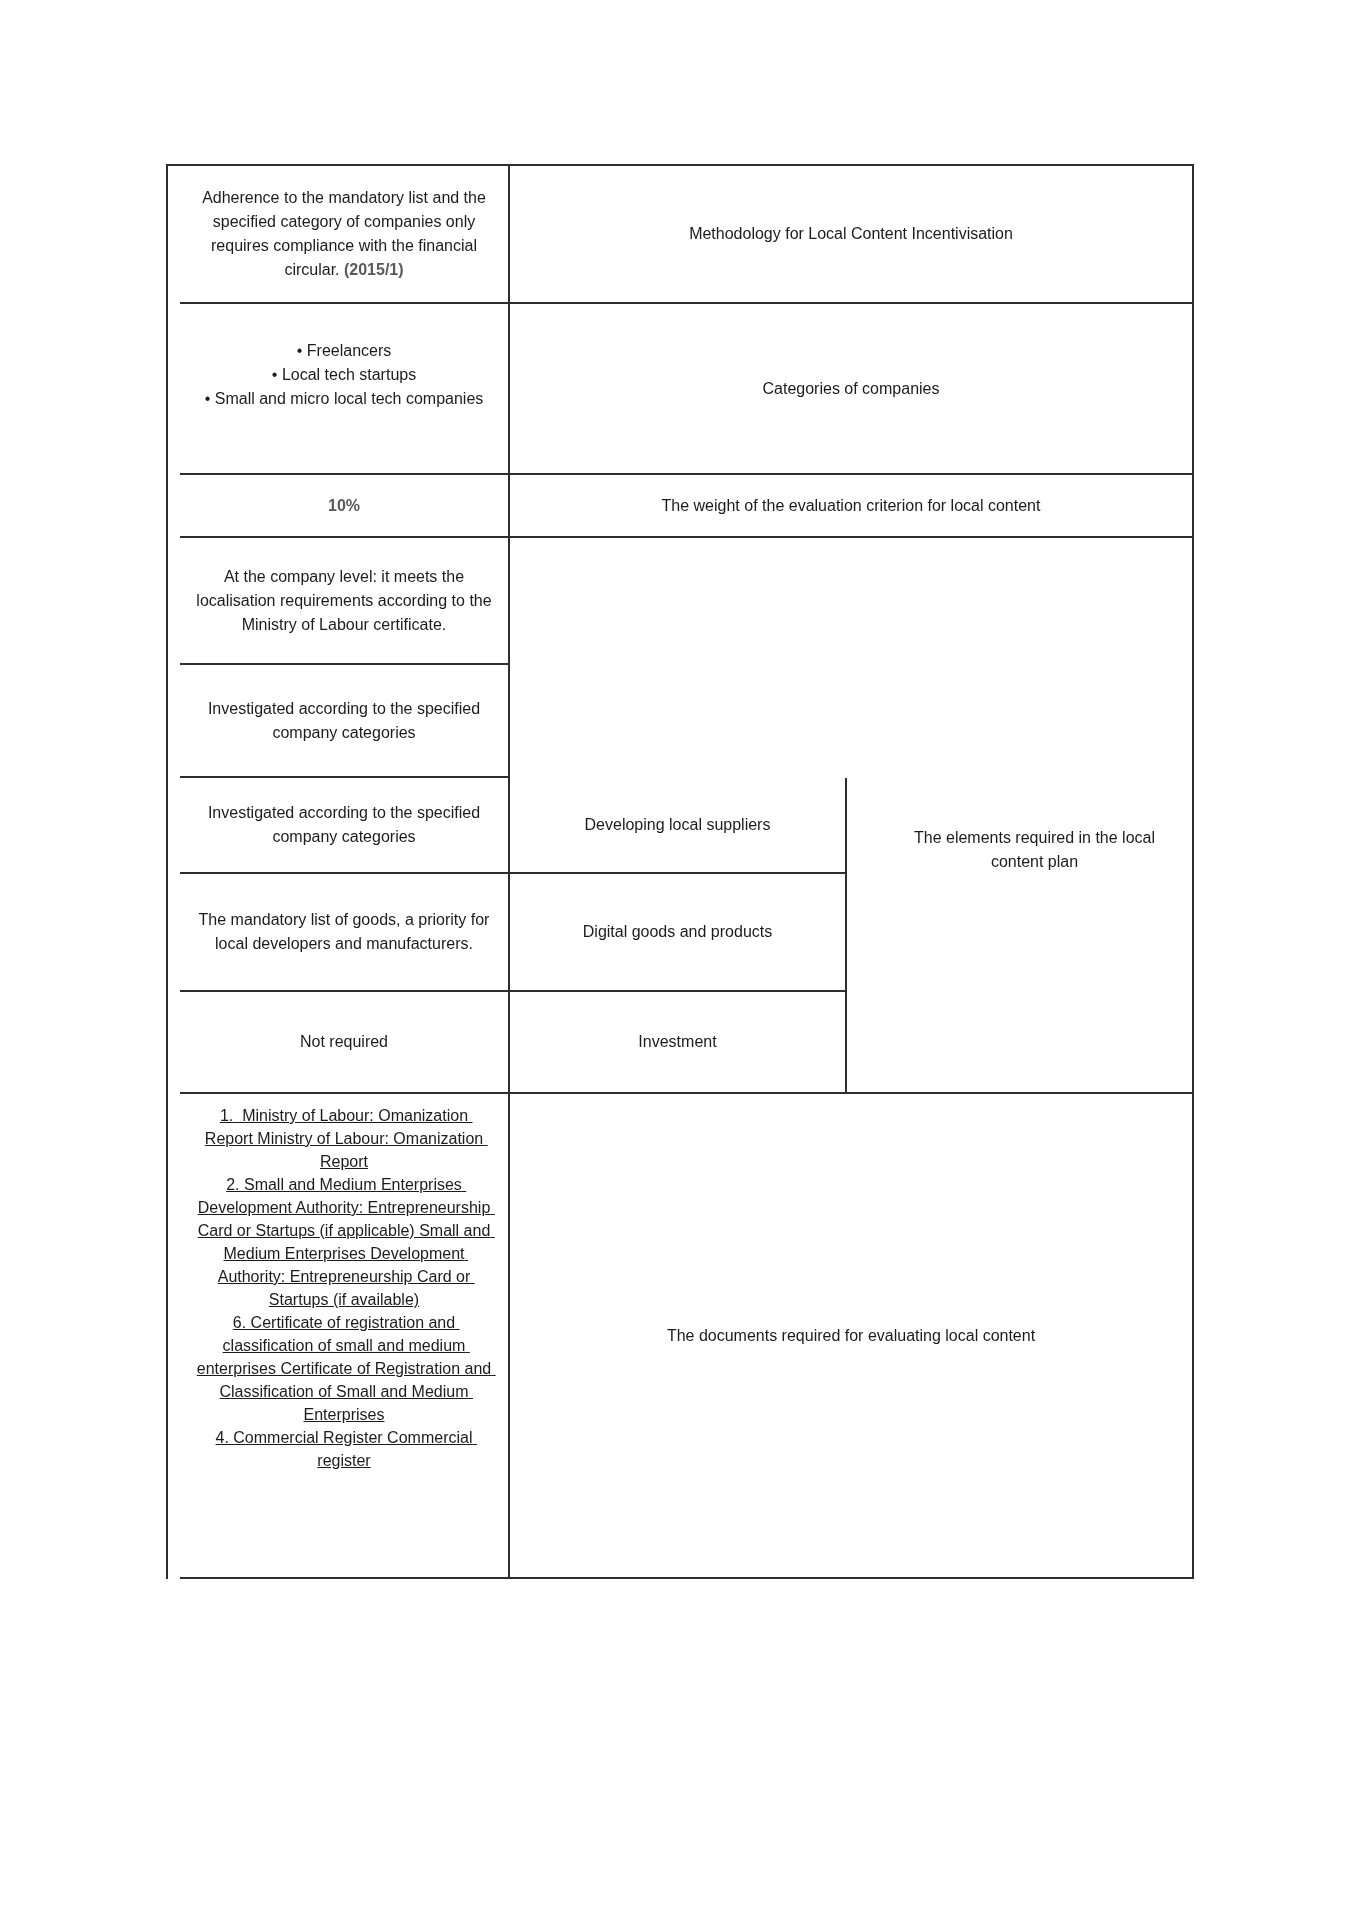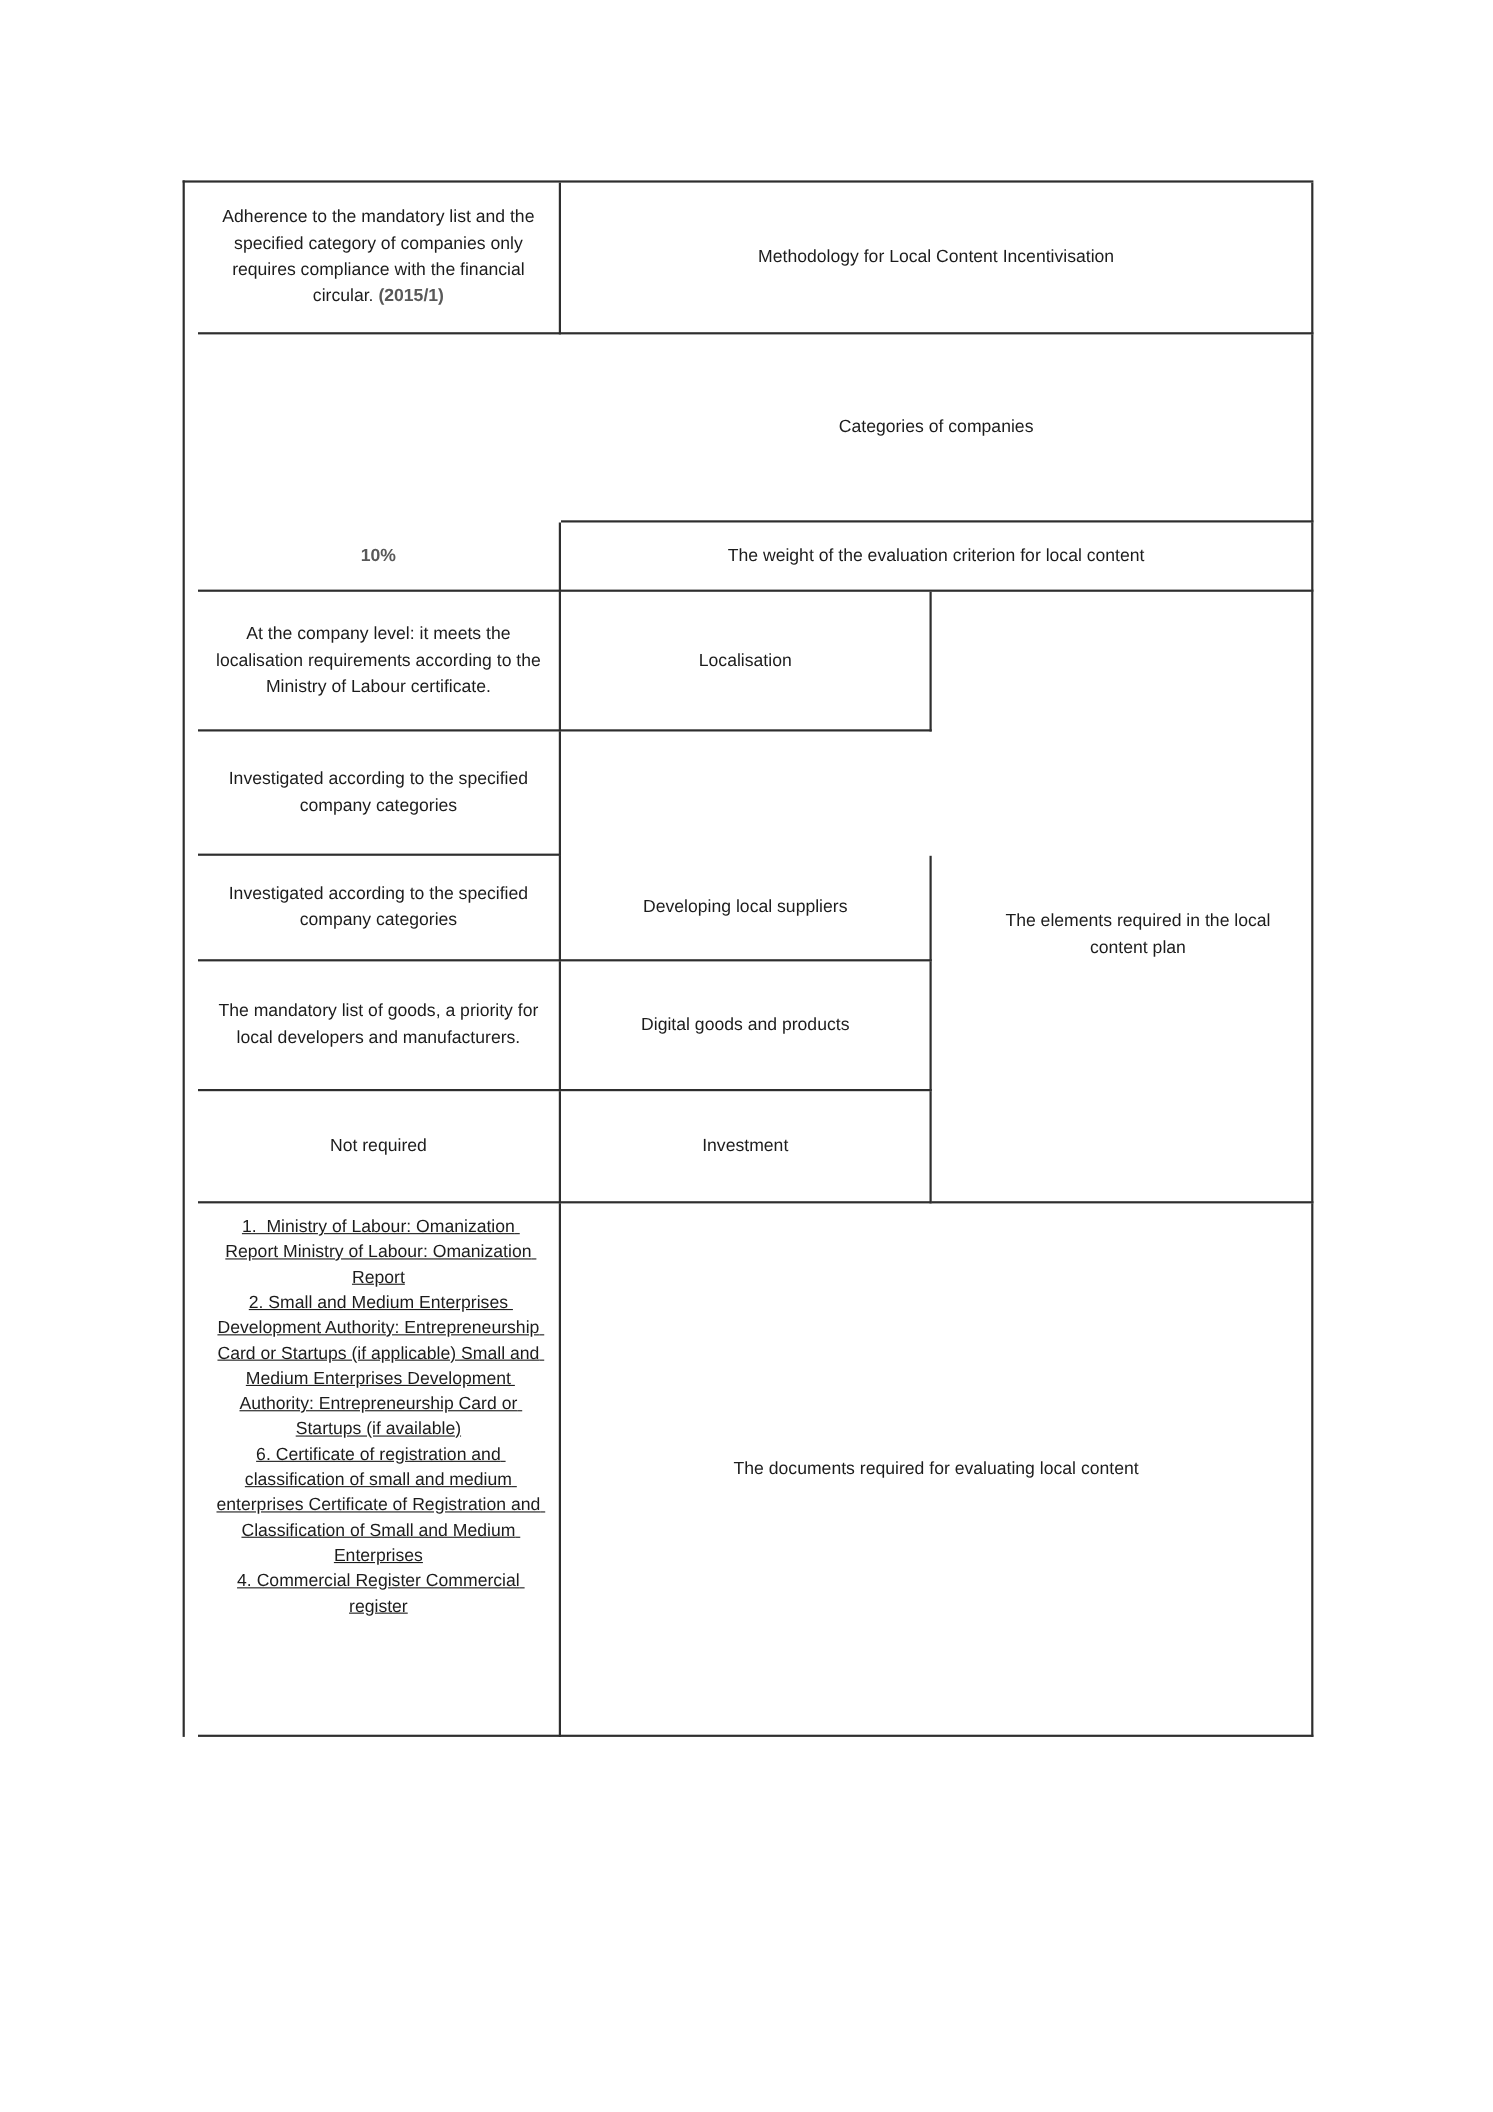--- a/index.html
+++ b/index.html
@@ -68,40 +68,42 @@
   <div class="cell c1">
     <div>
       <span>Adherence to the mandatory list and the specified category of companies only requires compliance with the financial circular.</span>
       <span class="muted-bold">(2015/1)</span>
     </div>
   </div>
   <div class="cell span2">
     <span>Methodology for Local Content Incentivisation</span>
   </div>
 
+  <div class="cell c1 bullets-cell">
+    <div class="bullet-line">Freelancers</div>
+    <div class="bullet-line">Local tech startups</div>
+    <div class="bullet-line">Small and micro local tech companies</div>
+  </div>
   <div class="cell span2">
     <span>Categories of companies</span>
   </div>
 
   <div class="cell c1">
     <span class="muted-bold">10%</span>
   </div>
   <div class="cell span2">
     <span>The weight of the evaluation criterion for local content</span>
   </div>
 
   <div class="cell elements-cell">
     <span>The elements required in the local content plan</span>
   </div>
 
   <div class="cell c1">
     <span>At the company level: it meets the localisation requirements according to the Ministry of Labour certificate.</span>
-  </div>
-  <div class="cell c2">
-    <span>Localisation</span>
   </div>
 
   <div class="cell c1">
     <span>Investigated according to the specified company categories</span>
   </div>
 
   <div class="cell c1">
     <span>Investigated according to the specified company categories</span>
   </div>
   <div class="cell c2">

